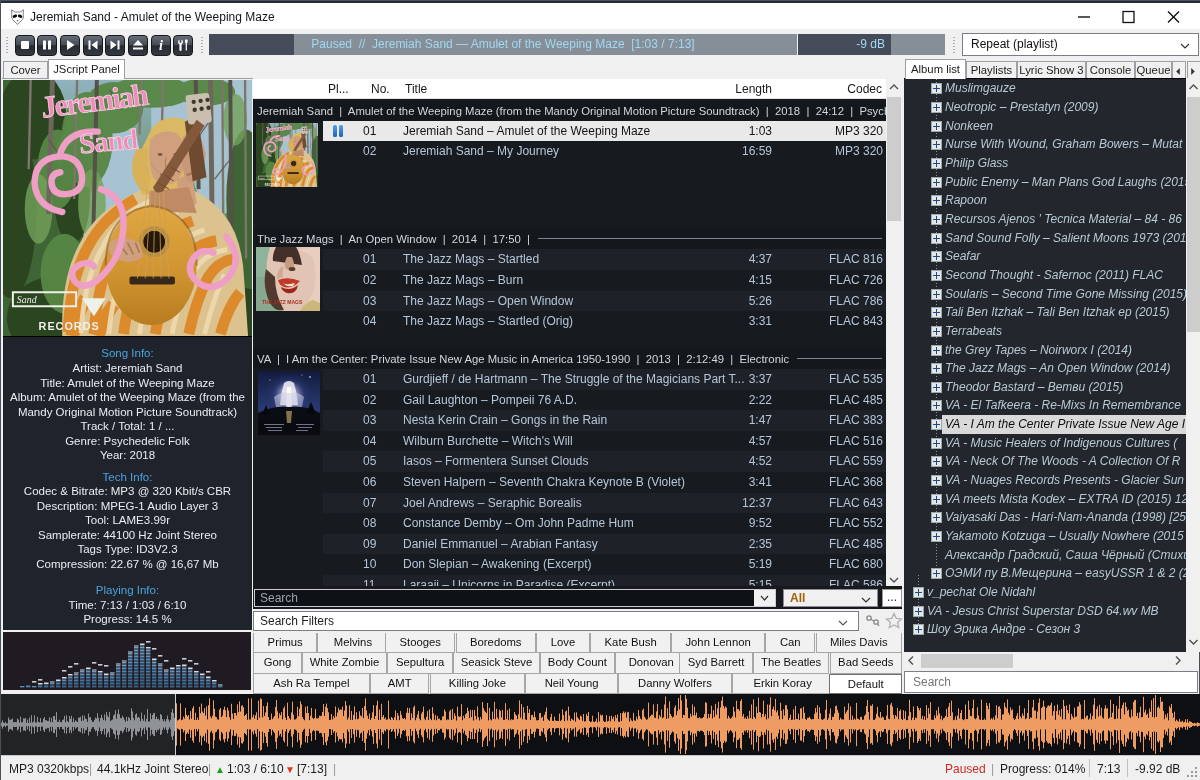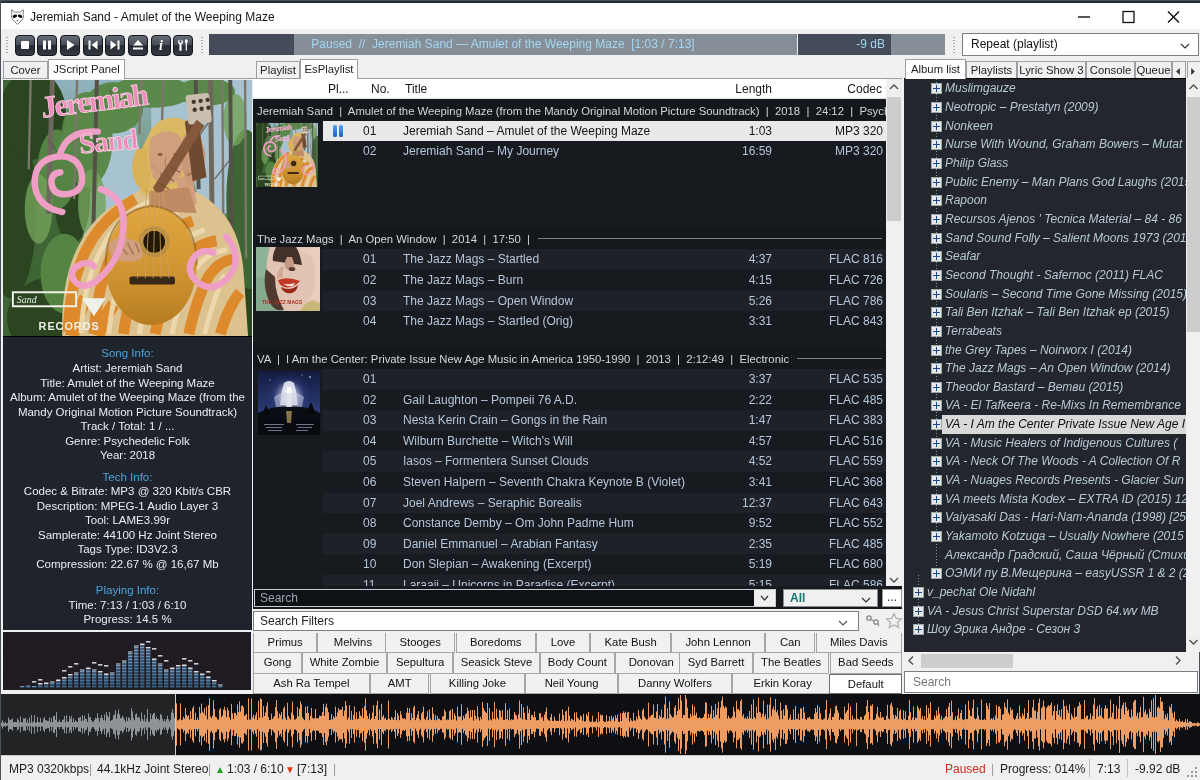--- a/index.html
+++ b/index.html
@@ -48,21 +48,21 @@
 .pauseic { position:absolute; left:10px; top:4px; }
 .pauseic i { display:inline-block; width:4px; height:12px; background:linear-gradient(#55a0e8,#1e62b8); border-radius:1.5px; margin-right:2px; }
 .thumb { position:absolute; }
 
 .sbv { background:#f0f0f0; }
 .sbthumb { position:absolute; background:#cdcdcd; }
 
 #searchrow { left:252px; top:585px; width:649px; height:23px; background:#17191e; }
 #searchbox { position:absolute; left:1px; top:3px; width:522px; height:18px; background:#0e1116; border:1px solid #c9cdd2; color:#9ba3ab; padding:1px 0 0 5px; }
 #searchdd { position:absolute; right:0; top:0; width:21px; height:16px; background:#f0f0f0; }
-#alldd { position:absolute; left:530px; top:3px; width:95px; height:18px; background:#f0f0f0; border:1px solid #8a8e94; color:#0f766e; padding:1px 0 12px 6px; }
+#alldd { position:absolute; left:530px; top:3px; width:95px; height:18px; background:#f0f0f0; border:1px solid #8a8e94; color:#a16207; padding:1px 0 12px 6px; }
 #dots { position:absolute; left:629px; top:3px; width:20px; height:18px; background:#fff; border:1px solid #999; text-align:center; color:#333; }
 #filterrow { left:252px; top:608px; width:649px; height:23px; background:#f0f0f0; }
 #filterbox { position:absolute; left:0px; top:1.5px; width:606px; height:20px; background:#fff; border:1px solid #7a7e85; color:#222; padding:2.5px 0 0 6px; }
 
 #fgrid { left:252px; top:631.5px; width:649px; height:61.5px; background:#f0f0f0; }
 .fbtn { position:absolute; height:20.5px; background:#f1f1f1; border:1px solid #a6a6a6; border-top:none; text-align:center; padding-top:3px; color:#111; white-space:nowrap; overflow:hidden; font-size:11.3px; }
 .fbtn.dflt { background:#fff; border:1px solid #707070; }
 
 #rtabs { left:903px; top:58px; width:297px; height:20px; background:#f0f0f0; }
 #tree { left:903px; top:77px; width:282px; height:574px; background:#23262c; overflow:hidden; border-top:1px solid #000; }
@@ -442,25 +442,20 @@
       <rect x="155" y="23.0" width="4.4" height="1.6" fill="#c9ced2"></rect>
       <rect x="161" y="28.0" width="4.4" height="1.6" fill="#c9ced2"></rect>
       <rect x="179" y="26.0" width="4.4" height="1.6" fill="#c9ced2"></rect>
       <rect x="185" y="28.0" width="4.4" height="1.6" fill="#c9ced2"></rect>
       <rect x="191" y="31.0" width="4.4" height="1.6" fill="#c9ced2"></rect>
       <rect x="203" y="39.0" width="4.4" height="1.6" fill="#c9ced2"></rect>
       <rect x="29" y="49.0" width="4.4" height="1.6" fill="#c9ced2"></rect>
       <rect x="35" y="47.0" width="4.4" height="1.6" fill="#c9ced2"></rect>
 </svg>
 
-<div id="ctabs">
-      <div class="tabline"></div>
-  <div class="tab" style="left:3px;width:44px">Playlist</div>
-  <div class="tab active" style="left:47px;width:58px">EsPlaylist</div>
-</div>
 <div id="plheader">
   <span style="left:75px">Pl...</span>
       <span style="left:118px">No.</span>
       <span style="left:152px">Title</span>
   <span style="left:455px;width:64px;text-align:right">Length</span>
       <span style="right:4px">Codec</span>
 </div>
 <div id="playlist">
       <div class="ghdr" style="top:1.5px">
         <span class="ghtext">Jeremiah Sand &nbsp;|&nbsp; Amulet of the Weeping Maze (from the Mandy Original Motion Picture Soundtrack) &nbsp;|&nbsp; 2018 &nbsp;|&nbsp; 24:12 &nbsp;|&nbsp; Psyche...</span>
@@ -672,20 +667,21 @@
 <path d="M27 36.5 Q33 38 39 36 L37 39 Q31 40 27 36.5 Z" fill="#efe5d8"></path>
 <path d="M44 64 Q48 56 57 53 L64 56 L64 64 Z" fill="#c9b87a"></path>
 <text x="6" y="57" font-size="5" fill="#a53022" style="font-family:'Liberation Sans',sans-serif;font-weight:bold">THE JAZZ MAGS</text>
 </svg></div>
       <div class="ghdr" style="top:249.6px">
         <span class="ghtext">VA &nbsp;|&nbsp; I Am the Center: Private Issue New Age Music in America 1950-1990 &nbsp;|&nbsp; 2013 &nbsp;|&nbsp; 2:12:49 &nbsp;|&nbsp; Electronic</span>
         <span class="ghline"></span>
       </div>
       <div class="prow odd" style="top:270.2px">
         <span class="pnum">01</span>
+        <span class="ptitle">Gurdjieff / de Hartmann  –  The Struggle of the Magicians Part T...</span>
         <span class="plen">3:37</span>
         <span class="pcodec">FLAC 535</span>
       </div>
       <div class="prow" style="top:290.8px">
         <span class="pnum">02</span>
         <span class="ptitle">Gail Laughton  –  Pompeii 76 A.D.</span>
         <span class="plen">2:22</span>
         <span class="pcodec">FLAC 485</span>
       </div>
       <div class="prow odd" style="top:311.3px">

